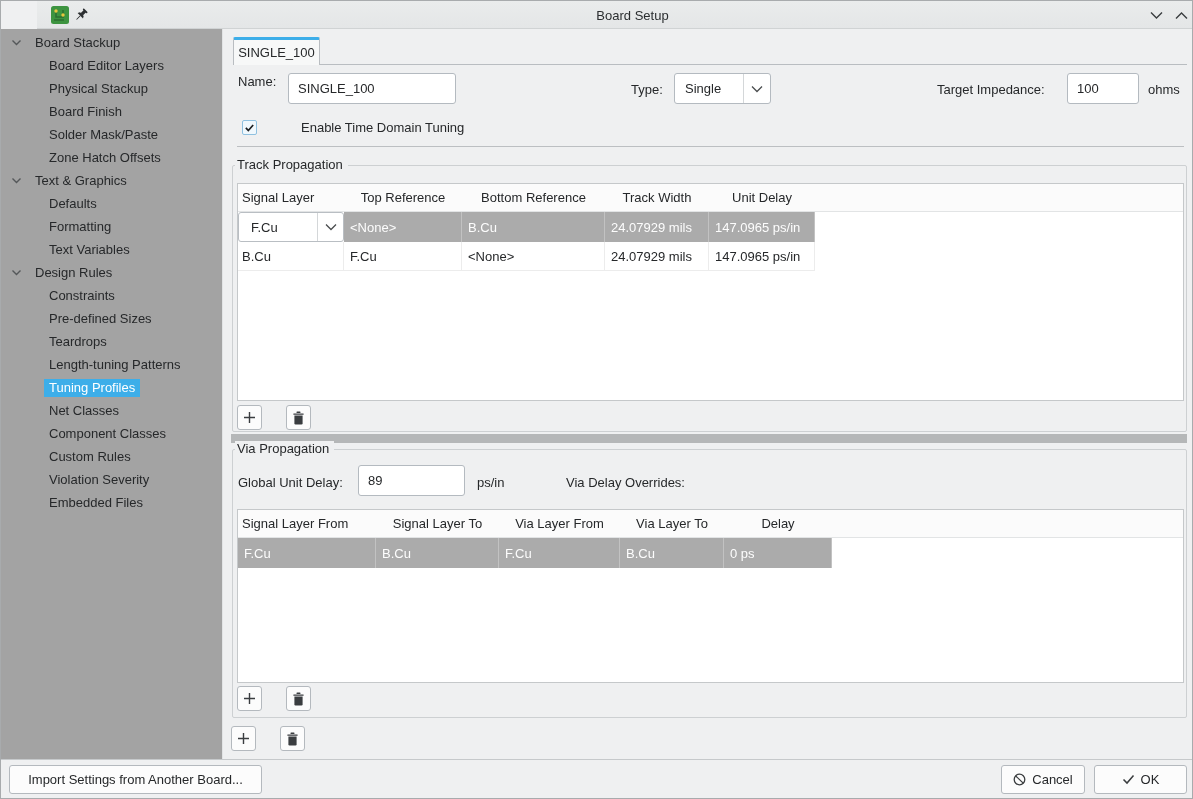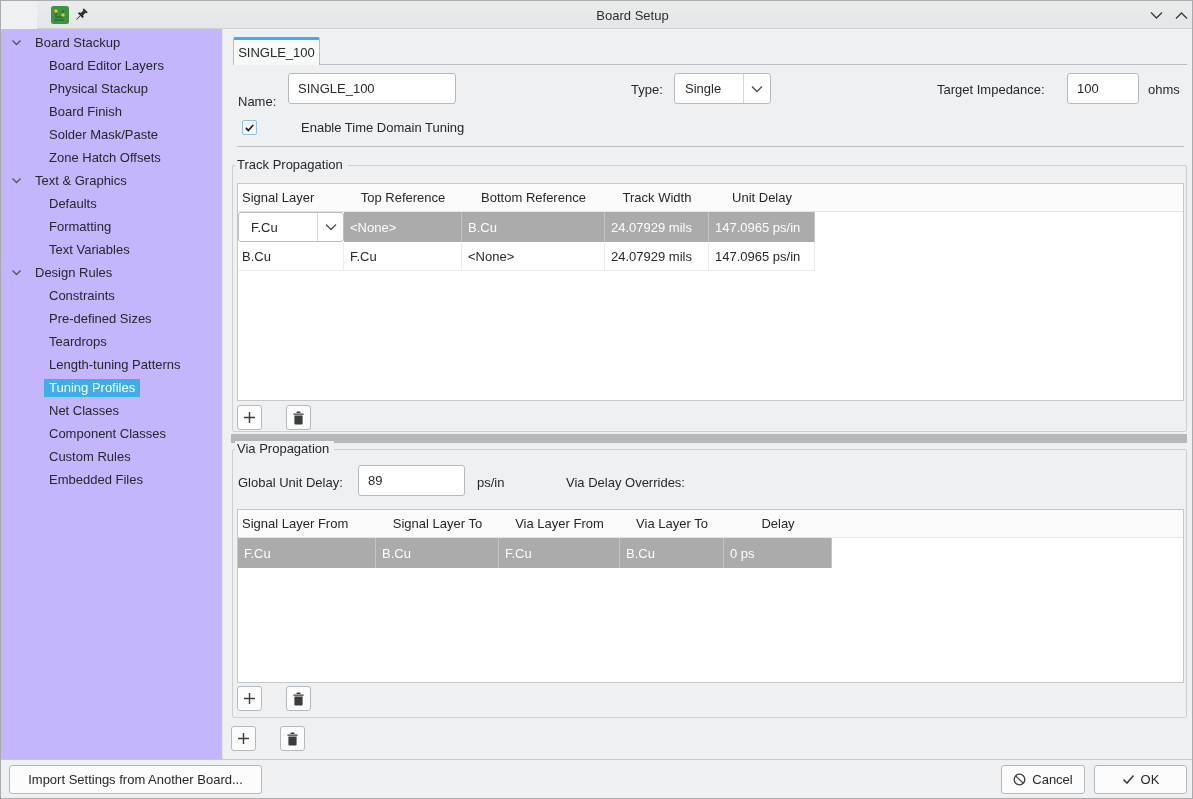--- a/index.html
+++ b/index.html
@@ -21,21 +21,21 @@
   .titlebar .title {
     position:absolute; left:0; right:0; top:0; height:28px;
     display:flex; align-items:center; justify-content:center;
     color:#2b2e30;
   }
   .tb-icon { position:absolute; top:5px; width:18px; height:18px; display:flex; align-items:center; justify-content:center; }
   .win-btn { position:absolute; top:4px; width:20px; height:20px; display:flex; align-items:center; justify-content:center; color:#3a3d3f; }
   
   .sidebar {
     position:absolute; left:0; top:28px; width:222px; height:730px;
-    background:#c4b5fd; border-right:1px solid #e2e4e5; padding-top:2px;
+    background:#a3a3a3; border-right:1px solid #e2e4e5; padding-top:2px;
   }
   .tree-row { position:relative; height:23px; display:flex; align-items:center; cursor:default; }
   .tree-row.section { padding-left:34px; }
   .tree-row.child   { padding-left:48px; }
   .tree-chevron { position:absolute; left:9px; top:5px; width:13px; height:13px; color:#55585a; }
   .sel-pill { background:#3daee9; color:#ffffff; padding:1px 5px 2px 5px; margin-left:-5px; }
   
   .tab {
     position:absolute; left:232px; top:36px; width:87px; height:28px;
     background:#f7f8f8; border:1px solid #b9bdc1; border-bottom:none;
@@ -215,30 +215,33 @@
     <div class="tree-row child">
         <span>Net Classes</span>
       </div>
     <div class="tree-row child">
         <span>Component Classes</span>
       </div>
     <div class="tree-row child">
         <span>Custom Rules</span>
       </div>
     <div class="tree-row child">
+        <span>Violation Severity</span>
+      </div>
+    <div class="tree-row child">
         <span>Embedded Files</span>
       </div>
   </div>
 
   <div class="tab">
       <span>SINGLE_100</span>
     </div>
   <div class="tab-baseline"></div>
 
-  <div class="form-label" style="left:237px; top:92px;text-align:right;">Name:</div>
+  <div class="form-label" style="left:237px; top:72px;text-align:right;">Name:</div>
   <input class="text-input" style="left: 287px; top: 72px; width: 168px;" value="SINGLE_100">
   <div class="form-label" style="left:630px; top:80px;">Type:</div>
   <div class="dropdown" style="left:673px; top:72px; width:97px;">
     <span>Single</span>
     <span class="dd-arrow">
         <svg width="12" height="8" viewBox="0 0 12 8" fill="none" stroke="currentColor" stroke-width="1.3">
           <path d="M1 1.5l5 5 5-5"></path>
         </svg>
       </span>
   </div>

